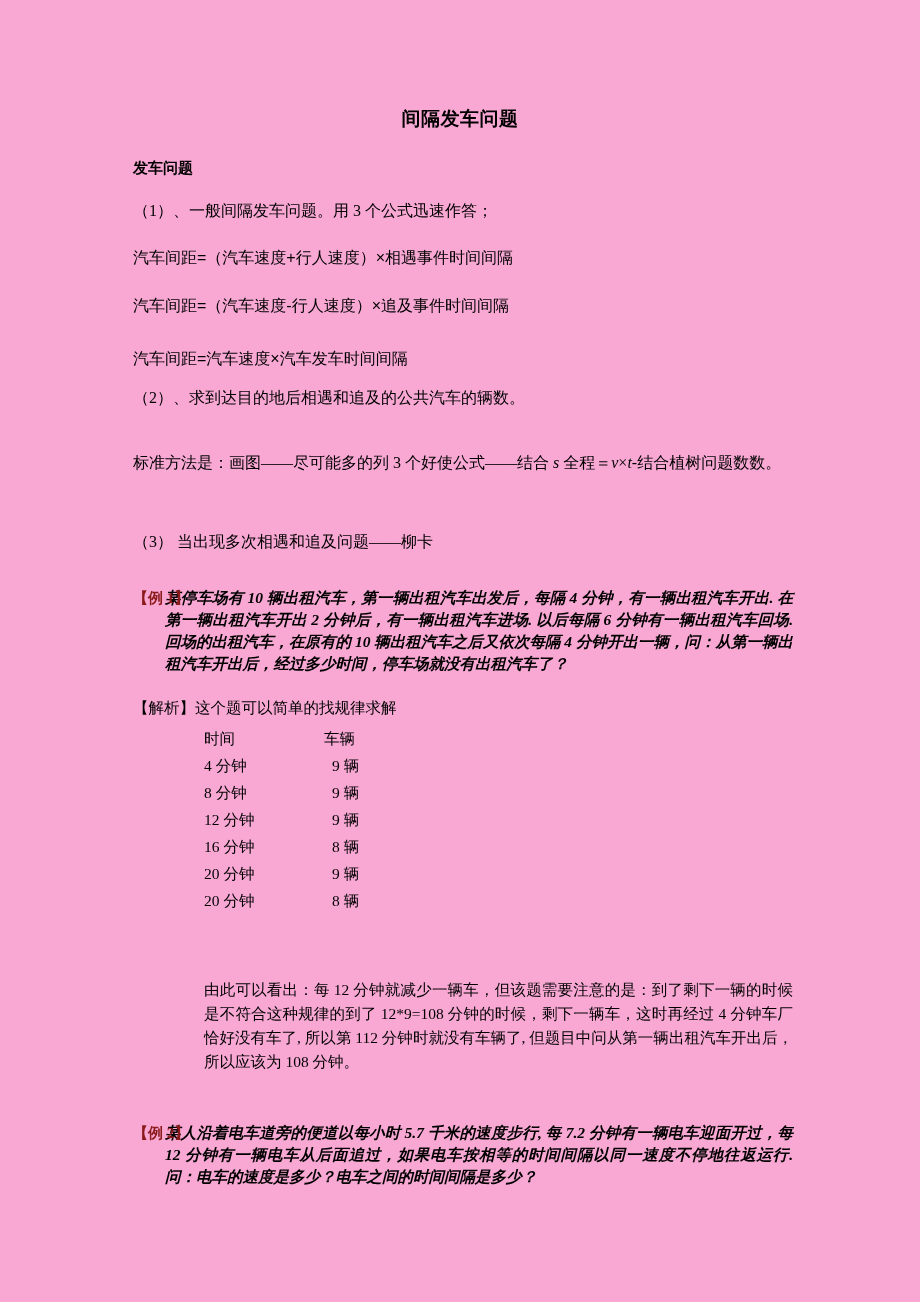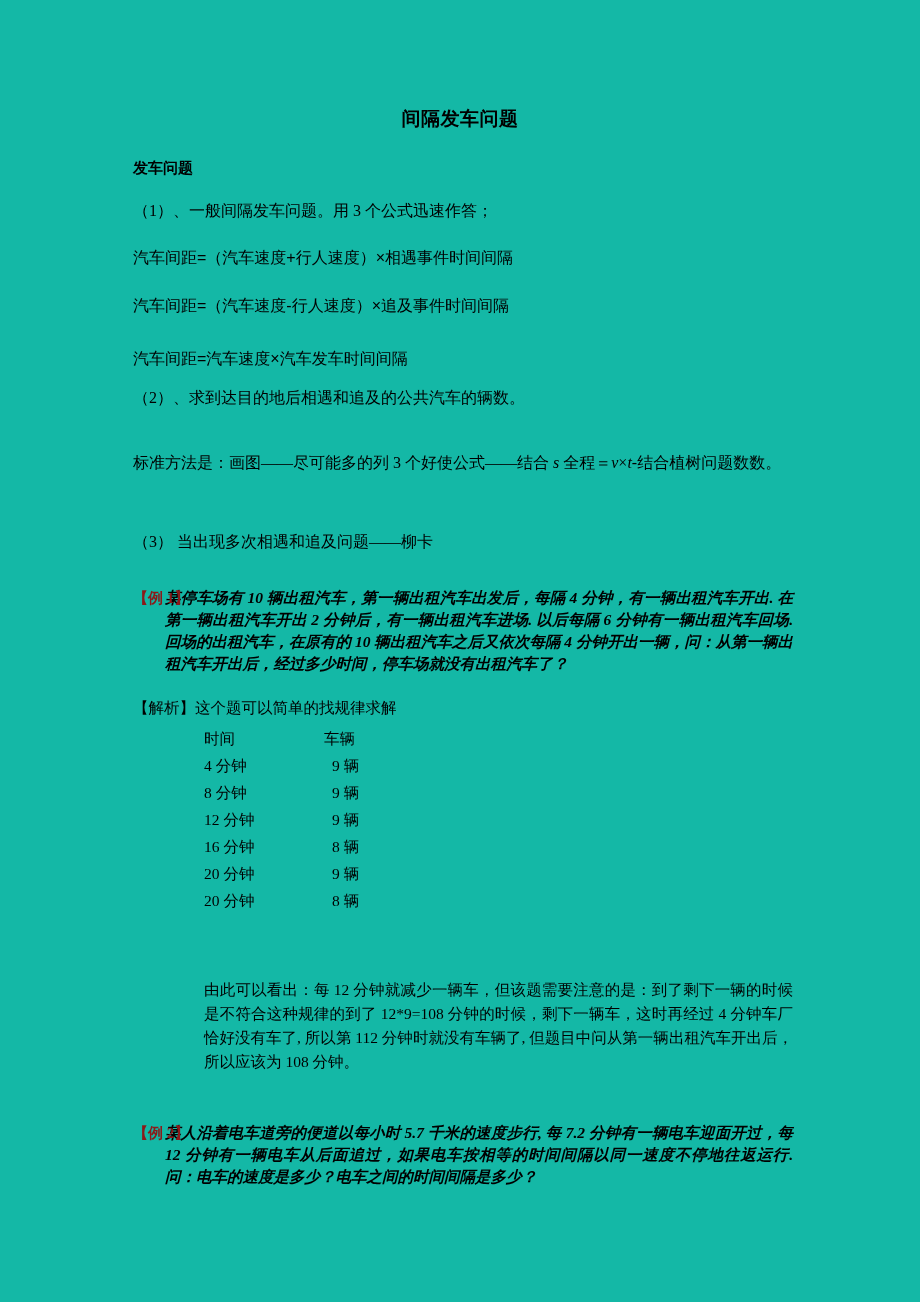--- a/index.html
+++ b/index.html
@@ -16,21 +16,21 @@
     color: #000000;
     -webkit-font-smoothing: antialiased;
   }
 
   .page {
     position: absolute;
     left: 0;
     top: 0;
     width: 920px;
     height: 1302px;
-    background: #14b8a6;
+    background: #f9a8d4;
   }
 
   
   .doc-title {
     position: absolute;
     left: 0;
     top: 106px;
     width: 920px;
     text-align: center;
     font-family: "Liberation Sans", "DejaVu Sans", sans-serif;

